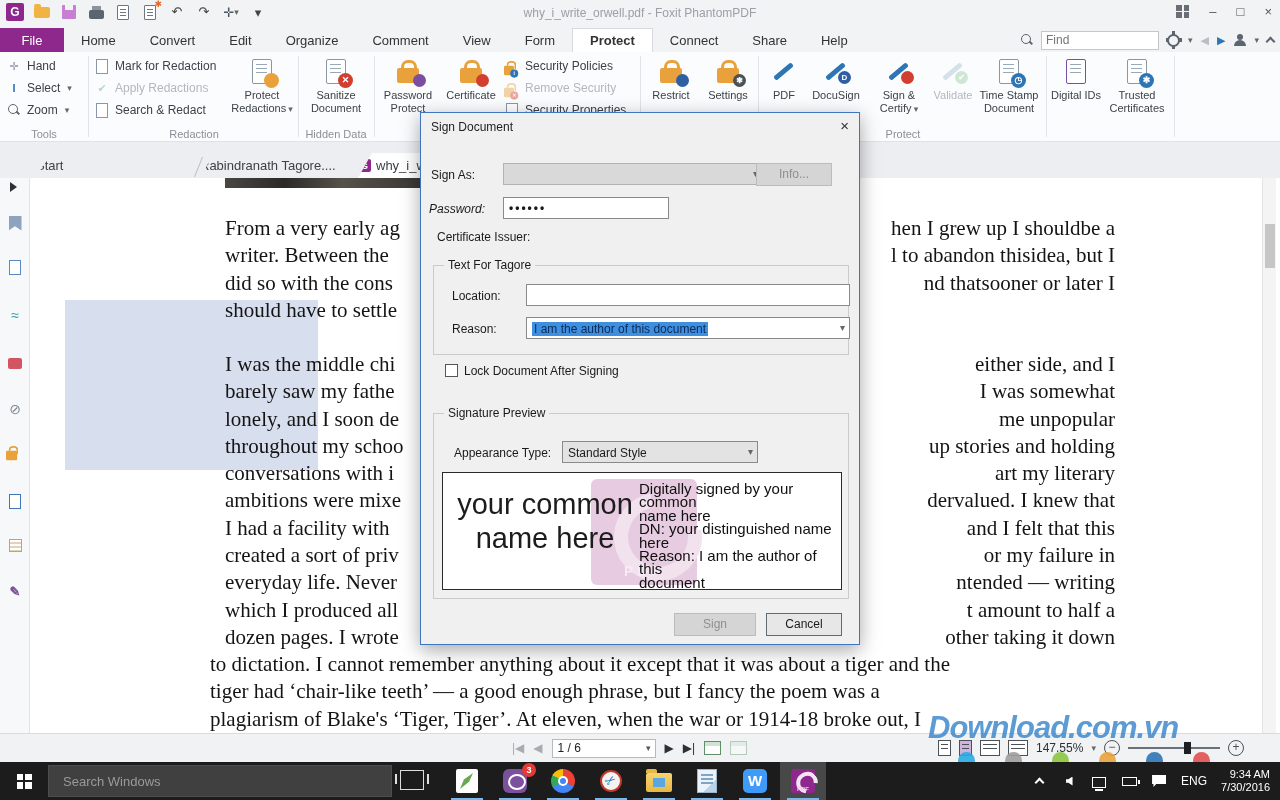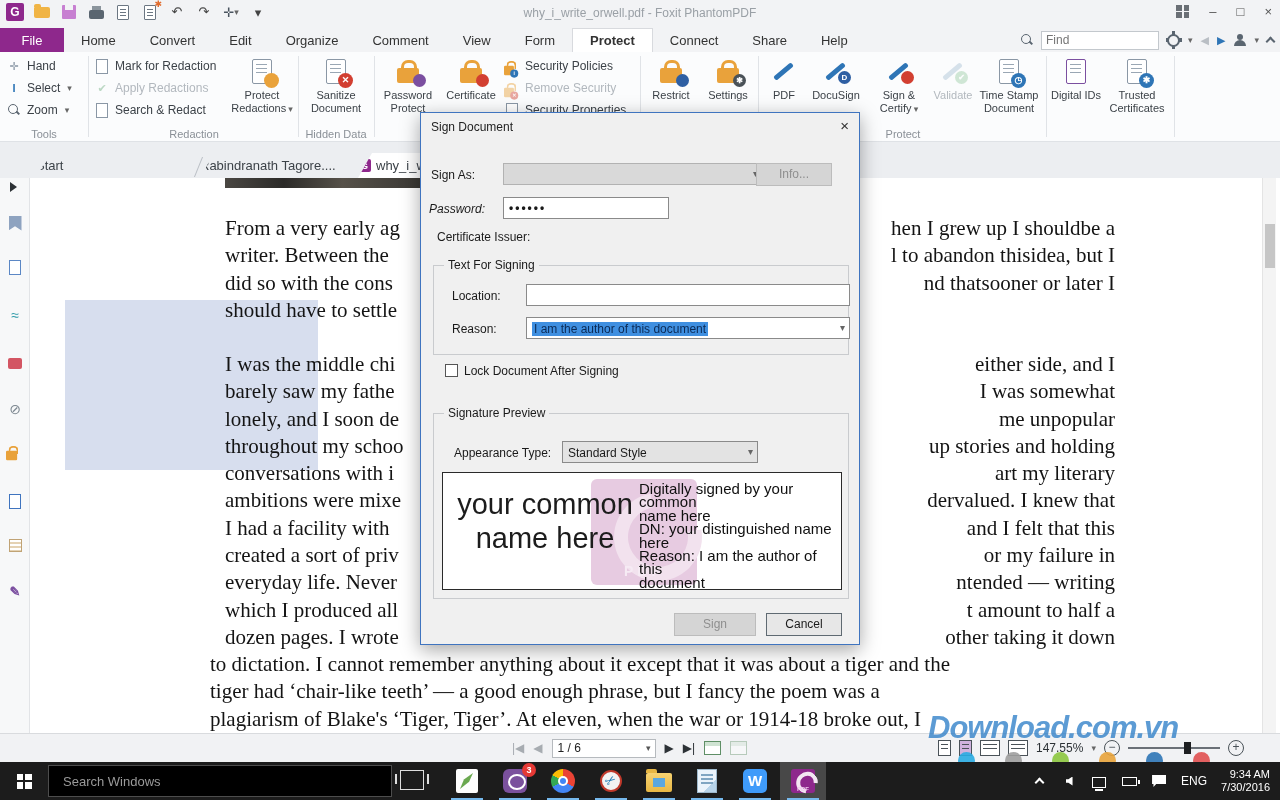--- a/index.html
+++ b/index.html
@@ -138,21 +138,21 @@
   .wmark { position:absolute; left:928px; top:710px; z-index:60; pointer-events:none; }
   .wmark .wt { font-size:31px; font-weight:bold; font-style:italic; color:#2f80c8; opacity:.78; letter-spacing:-1px; text-shadow:0 0 2px rgba(255,255,255,.6); }
   .wdots { position:absolute; left:30px; top:42px; display:flex; gap:30px; }
   .wdots i { width:17px; height:17px; border-radius:50%; opacity:.9; }
 
   
   .taskbar { position:absolute; left:0; top:762px; width:1280px; height:38px; background:#1c1c1c; z-index:70; }
   .startbtn { position:absolute; left:0; top:0; width:48px; height:38px; display:flex; align-items:center; justify-content:center; }
   .winlogo { width:15px; height:15px; display:grid; grid-template-columns:1fr 1fr; gap:1.5px; }
   .winlogo i { background:#fff; }
-  .tsearch { position:absolute; left:48px; top:3px; width:344px; height:32px; background:#000000; border:1px solid #4d4d4d; display:flex; align-items:center; padding-left:14px; font-size:13px; color:#9a9a9a; }
+  .tsearch { position:absolute; left:48px; top:3px; width:344px; height:32px; background:#404040; border:1px solid #4d4d4d; display:flex; align-items:center; padding-left:14px; font-size:13px; color:#9a9a9a; }
   .taskview { position:absolute; left:400px; top:8px; width:24px; height:20px; border:1.6px solid #dedede; }
   .taskview:before { content:""; position:absolute; left:-6px; top:3px; width:2px; height:10px; background:#dedede; box-shadow:32px 0 0 #dedede; }
   .tslot { position:absolute; top:0; width:46px; height:38px; display:flex; align-items:center; justify-content:center; }
   .tslot .uline { position:absolute; left:7px; right:7px; bottom:0; height:2.5px; background:#76b9ed; }
   .tslot.active { background:#484848; }
   .quill { width:22px; height:24px; background:#fdfdfd; border-radius:2px; position:relative; }
   .quill:before { content:""; position:absolute; left:4px; top:4px; width:13px; height:16px; background:#6aa84f; clip-path:polygon(100% 0, 30% 40%, 0 100%, 70% 55%); }
   .viber { width:24px; height:24px; background:#7b519d; border-radius:6px; position:relative; }
   .viber:before { content:""; position:absolute; left:5px; top:5px; width:14px; height:12px; border:2px solid #fff; border-radius:50%; }
   .vbadge { position:absolute; right:2px; top:1px; min-width:14px; height:14px; border-radius:50%; background:#e53935; color:#fff; font-size:9px; line-height:14px; text-align:center; font-weight:bold; }
@@ -549,21 +549,21 @@
         <span class="ca">▾</span>
     </div>
     <div class="dbtn dis" style="left:335px; top:50px; width:76px;">Info...</div>
 
     <div class="dlbl r" style="left:8px; top:89px; width:70px;font-style:italic;">Password:</div>
     <div class="tinput" style="left:82px; top:84px; width:166px; font-weight:bold; letter-spacing:2px;">••••••</div>
 
     <div class="dlbl" style="left:16px; top:117px;">Certificate Issuer:</div>
 
     <div class="grpbox" style="left:12px; top:152px; width:416px; height:90px;">
-      <span class="gl">Text For Signing</span>
+      <span class="gl">Text For Tagore</span>
       <div class="dlbl r" style="left:18px; top:23px; width:68px;">Location:</div>
       <div class="tinput" style="left:92px; top:18px; width:324px;"></div>
       <div class="dlbl r" style="left:18px; top:56px; width:68px;">Reason:</div>
       <div class="combo white" style="left:92px; top:51px; width:324px;">
         <span class="cv"><span class="selhl">I am the author of this document</span></span>
         <span class="ca">▾</span>
       </div>
     </div>
 
     <div class="cbx" style="left:24px; top:251px;"></div>

